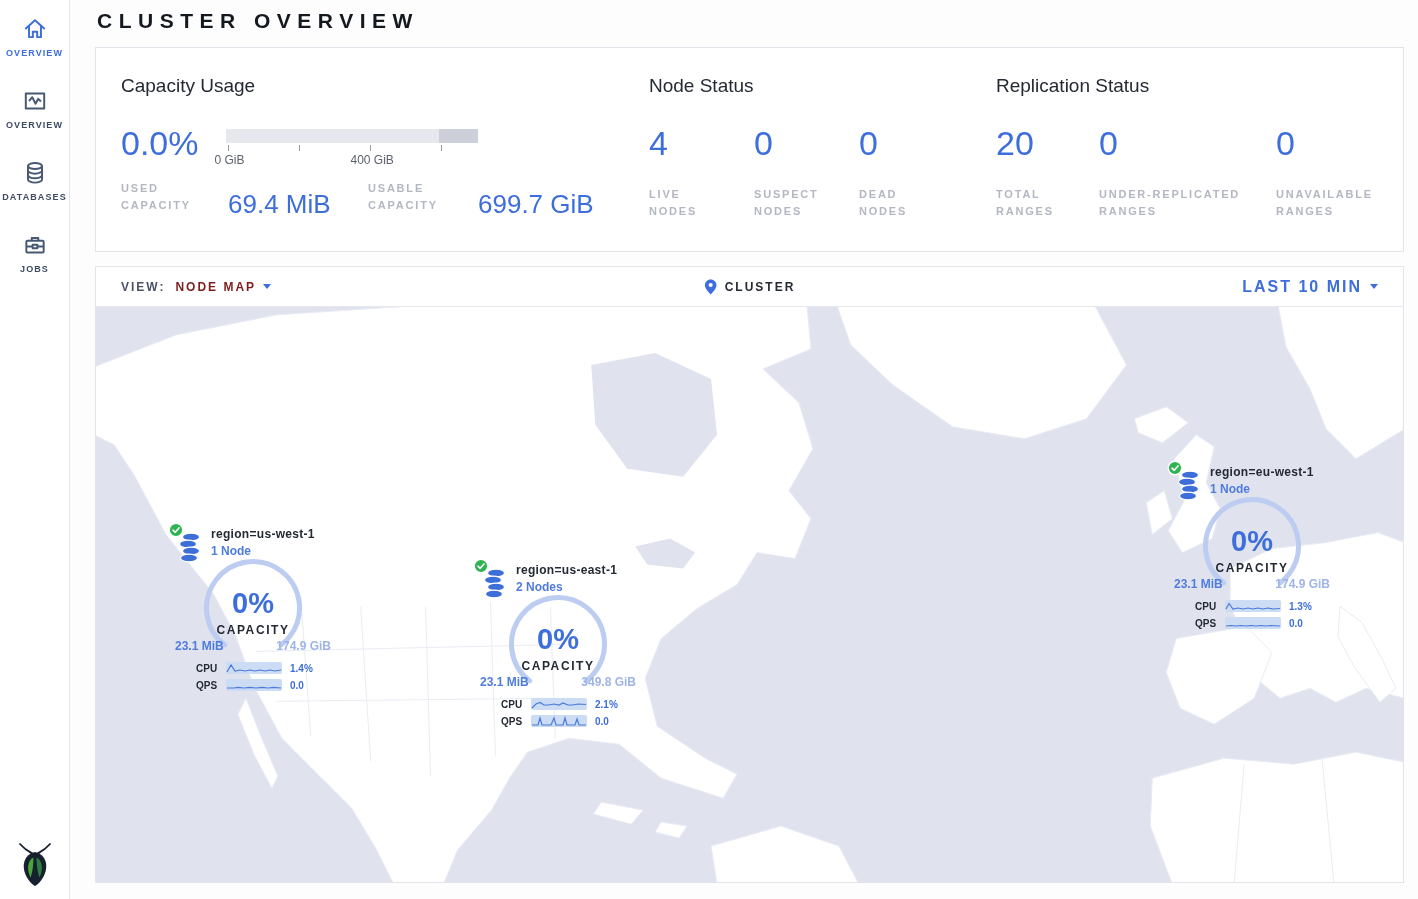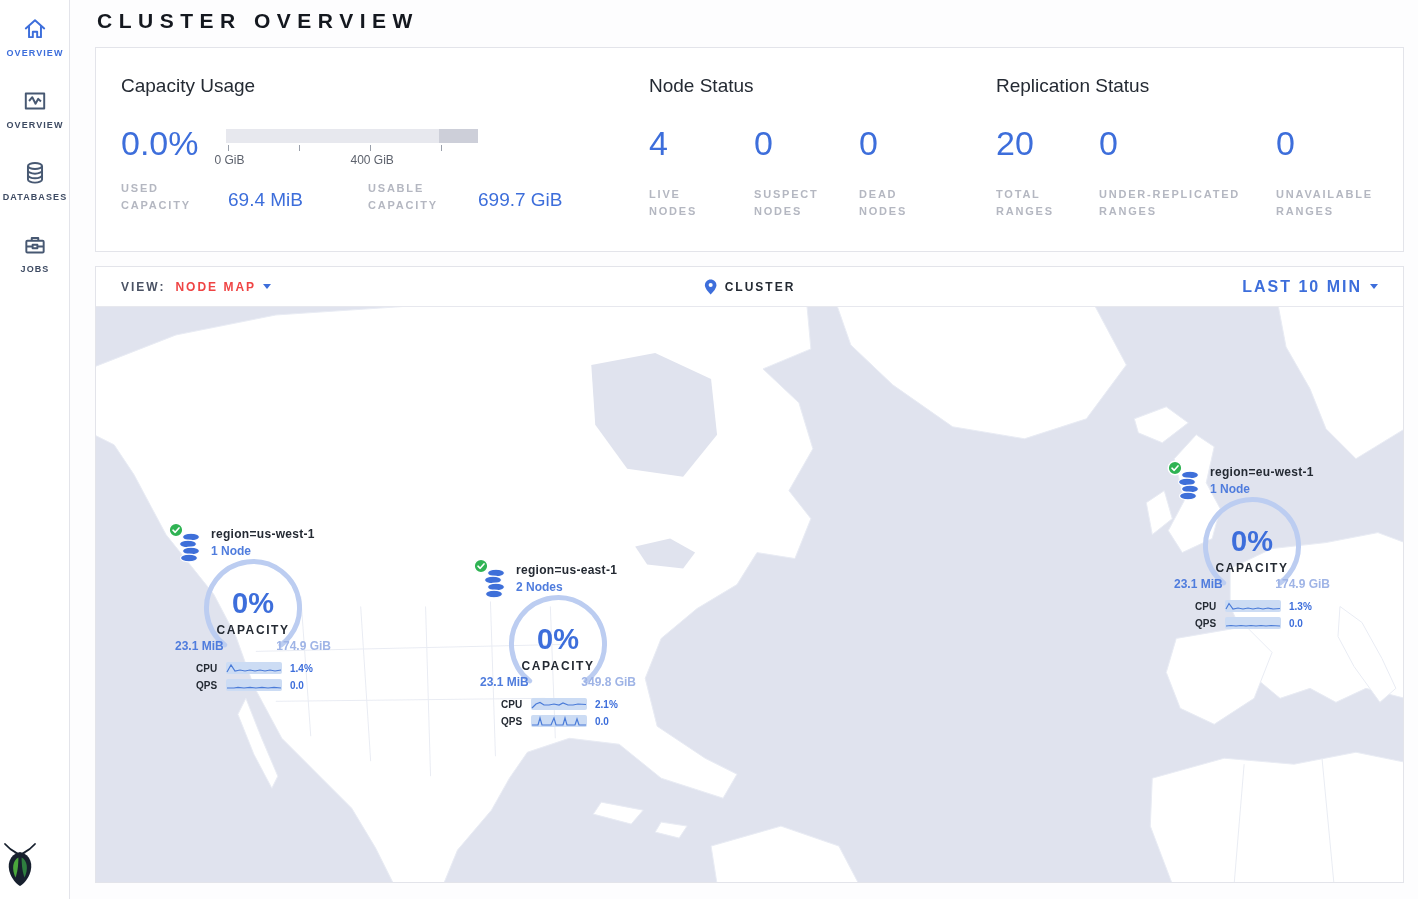--- a/index.html
+++ b/index.html
@@ -6,21 +6,21 @@
   html,body { width:1418px; height:899px; overflow:hidden; }
   body {
     font-family: "Liberation Sans", "DejaVu Sans", sans-serif;
     background:#f4f5f7;
     color:#242a33;
   }
   
   .sidebar {
     position:fixed; left:0; top:0; width:70px; height:899px;
     background:#ffffff; border-right:1px solid #e3e4ea;
-    display:flex; flex-direction:column; align-items:flex-start;
+    display:flex; flex-direction:column; align-items:center;
     padding-top:16px; z-index:30;
   }
   .nav-item { width:70px; text-align:center; margin-bottom:30px; cursor:pointer; color:#475872; }
   .nav-item .nav-icon { display:block; margin:0 auto 6px; }
   .nav-item .nav-label { font-size:9px; font-weight:700; letter-spacing:1.1px; color:#3e4b63; }
   .nav-item.active { color:#3d6edb; }
   .nav-item.active .nav-label { color:#3d6edb; }
   .sidebar-logo { margin-top:auto; margin-bottom:8px; }
   
   .main { margin-left:70px; background:#fdfdfe; min-height:899px; padding-top:9px; }
@@ -44,41 +44,41 @@
   .bar { width:252px; height:14px; background:#e7e8ee; position:relative; }
   .bar-dark { position:absolute; right:0; top:0; width:39px; height:14px; background:#cdcfd9; }
   .ticks { position:relative; width:252px; height:7px; margin-top:2px; }
   .tick { position:absolute; top:0; width:1px; height:6px; background:#9aa0ab; }
   .tick-labels { position:relative; width:252px; height:14px; margin-top:1px; font-size:12px; color:#5d626d; }
   .tick-label { position:absolute; transform:translateX(-45%); white-space:nowrap; }
   .caption { font-size:11px; font-weight:700; letter-spacing:1.8px; color:#b4b7c1; line-height:17px; }
   .cap-caption-row { display:flex; margin-top:16px; }
   .cap-label-used { width:107px; }
   .cap-label-used .caption, .cap-label-usable .caption { display:block; width:85px; }
-  .cap-value { width:140px; font-size:19px; color:#3d6edb; margin-top:9px; }
+  .cap-value { width:140px; font-size:26px; color:#3d6edb; margin-top:9px; }
   .cap-label-usable { width:110px; }
   .stats-row { display:flex; margin-top:26px; }
   .stat-value { font-size:34px; line-height:38px; color:#3d6edb; font-weight:400; }
   .stat-label { margin-top:24px; display:block; }
   .sec-nodes .stat { width:105px; }
   .sec-nodes .stat .stat-label { width:80px; }
   .sec-repl .stat:nth-child(1) { width:103px; }
   .sec-repl .stat:nth-child(1) .stat-label { width:70px; }
   .sec-repl .stat:nth-child(2) { width:177px; }
   .sec-repl .stat:nth-child(2) .stat-label { width:160px; }
   .sec-repl .stat:nth-child(3) .stat-label { width:110px; }
   
   .map-card { margin-bottom:0; }
   .view-bar {
     height:40px; background:#ffffff; border-bottom:1px solid #e7e8ee;
     display:flex; align-items:center; padding:0 25px; position:relative;
   }
   .view-left { display:flex; align-items:center; gap:10px; }
   .view-label { font-size:12px; font-weight:700; letter-spacing:2px; color:#4a5264; }
-  .view-value { font-size:12px; font-weight:700; letter-spacing:2px; color:#ef4444; cursor:pointer; display:flex; align-items:center; gap:7px; }
+  .view-value { font-size:12px; font-weight:700; letter-spacing:2px; color:#7f1d1d; cursor:pointer; display:flex; align-items:center; gap:7px; }
   .caret { width:0; height:0; border-left:4.5px solid transparent; border-right:4.5px solid transparent; border-top:5.5px solid #3d6edb; display:inline-block; }
   .view-center { position:absolute; left:50%; transform:translateX(-50%); display:flex; align-items:center; gap:8px; }
   .breadcrumb { font-size:12px; font-weight:700; letter-spacing:2px; color:#242a33; cursor:pointer; }
   .view-right { margin-left:auto; }
   .time-range { font-size:16px; font-weight:700; letter-spacing:2px; color:#3d6edb; cursor:pointer; display:flex; align-items:center; gap:8px; }
   .map-area { position:relative; width:1307px; height:575px; background:#e0e3ee; overflow:hidden; }
   .map-area svg.world { position:absolute; left:0; top:0; }
   .land { fill:#ffffff; stroke:#e9ecf4; stroke-width:1; }
   .water { fill:#e0e3ee; }
   .borderline { stroke:#e7eaf2; stroke-width:1; fill:none; }

